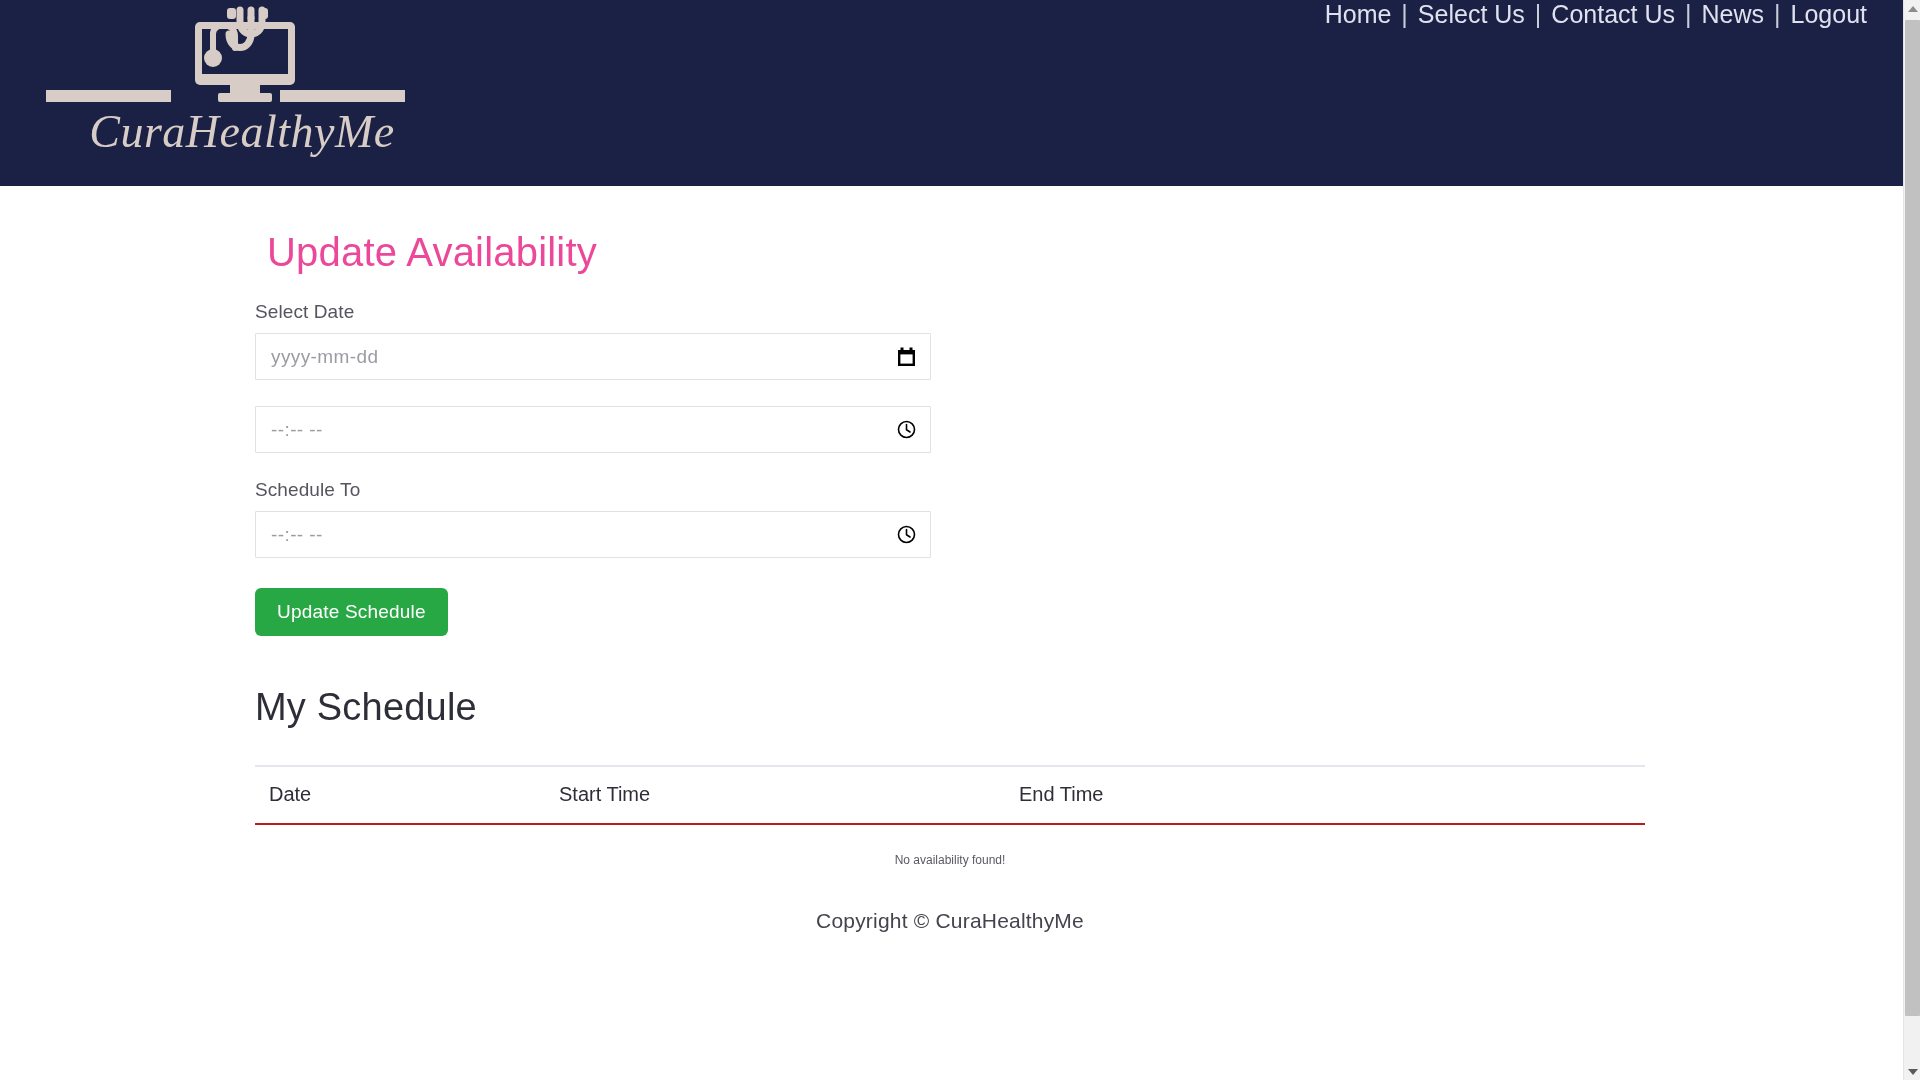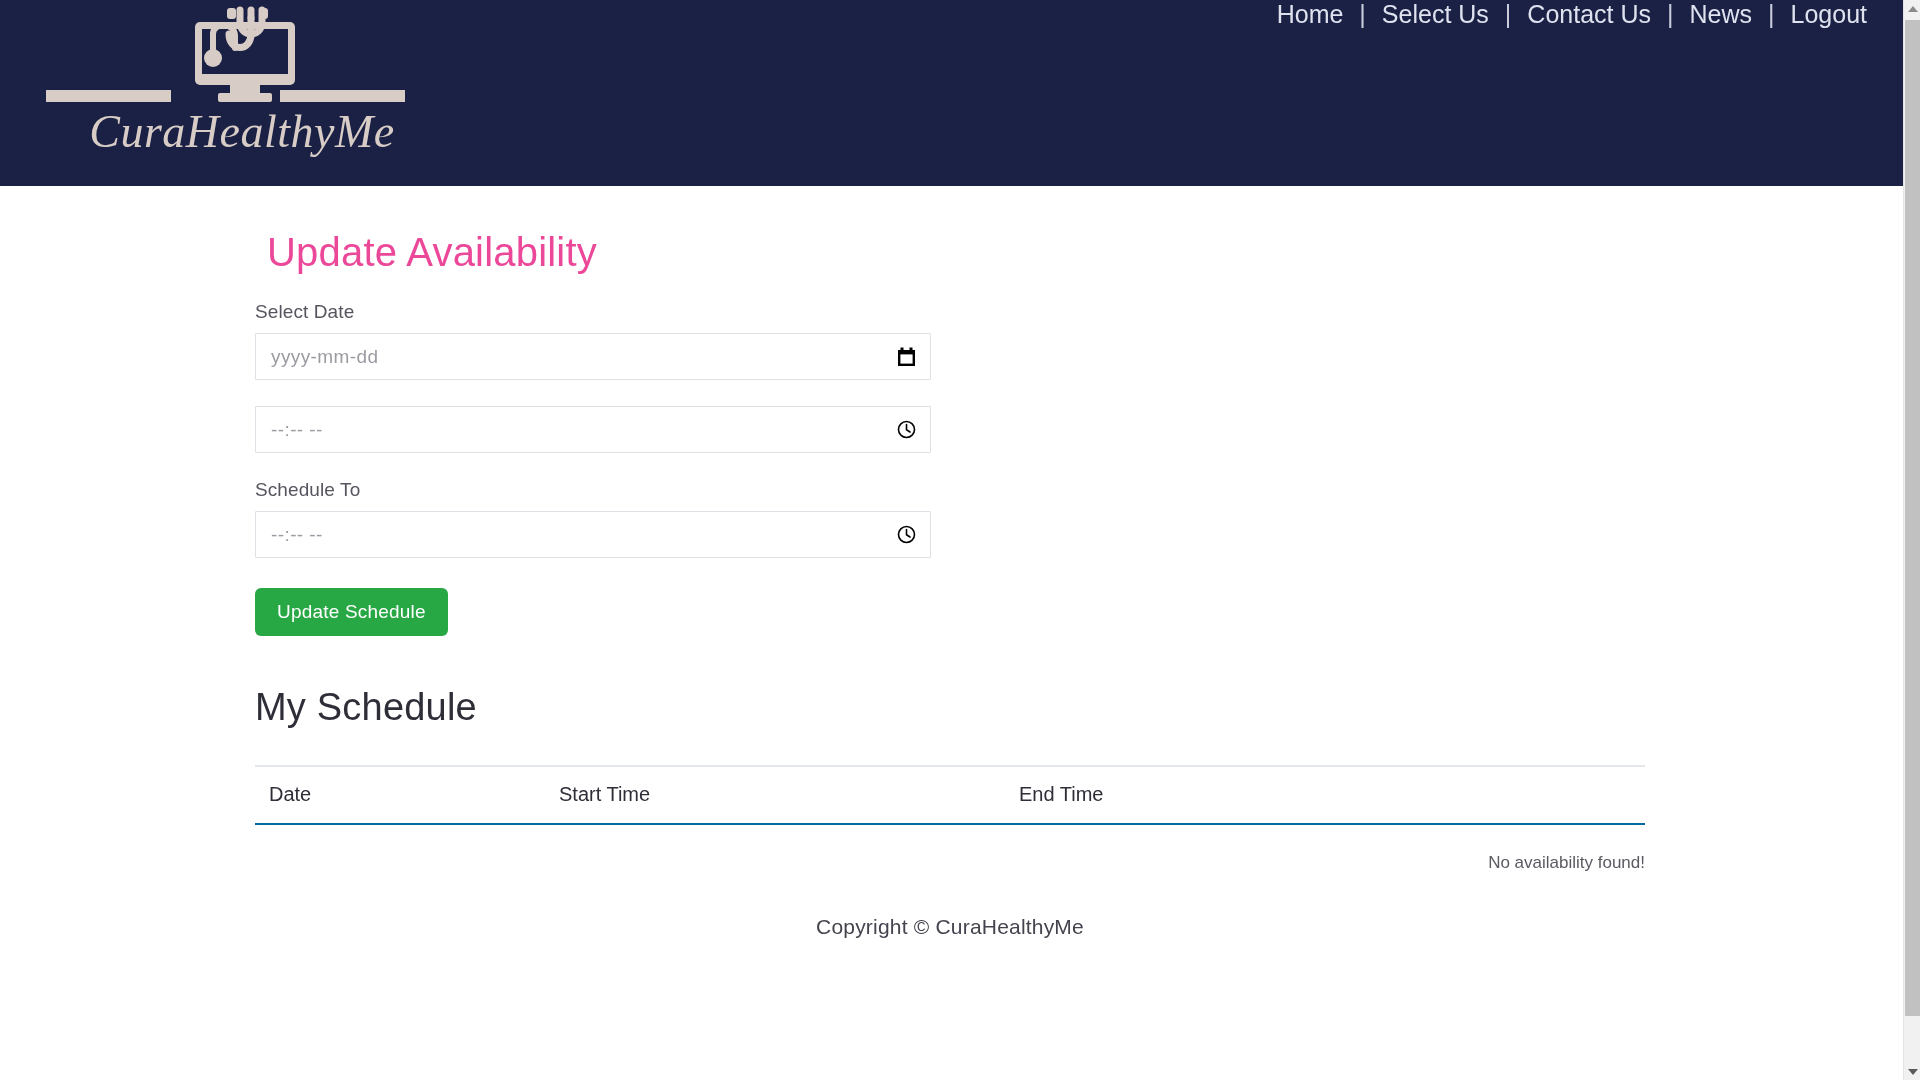--- a/index.html
+++ b/index.html
@@ -66,21 +66,21 @@
     white-space: nowrap;
   }
 
   
   .main-nav {
     position: absolute;
     right: 28px;
     top: 2px;
     display: flex;
     align-items: flex-start;
-    gap: 8px;
+    gap: 2px;
     color: #dfe2ee;
     font-size: 25px;
     font-weight: 300;
     line-height: 1;
     white-space: nowrap;
   }
   .nav-link {
     color: #dfe2ee;
     text-decoration: none;
     padding: 0 8px;
@@ -187,25 +187,25 @@
     width: 1390px;
     border-collapse: collapse;
   }
   .schedule-table th {
     text-align: left;
     font-size: 20px;
     font-weight: 400;
     color: #2e2e38;
     padding: 16px 0 17px 14px;
     border-top: 2px solid #e3e6ea;
-    border-bottom: 2px solid #0369a1;
+    border-bottom: 2px solid #b91c1c;
   }
   .schedule-table td.empty-cell {
-    text-align: right;
-    font-size: 17px;
+    text-align: center;
+    font-size: 12px;
     font-weight: 300;
     color: #5a5a63;
     padding: 28px 0 6px 0;
     border: none;
   }
   .col-date  { width: 290px; }
   .col-start { width: 460px; }
   .col-end   { width: 640px; }
 
   .footer-note {

